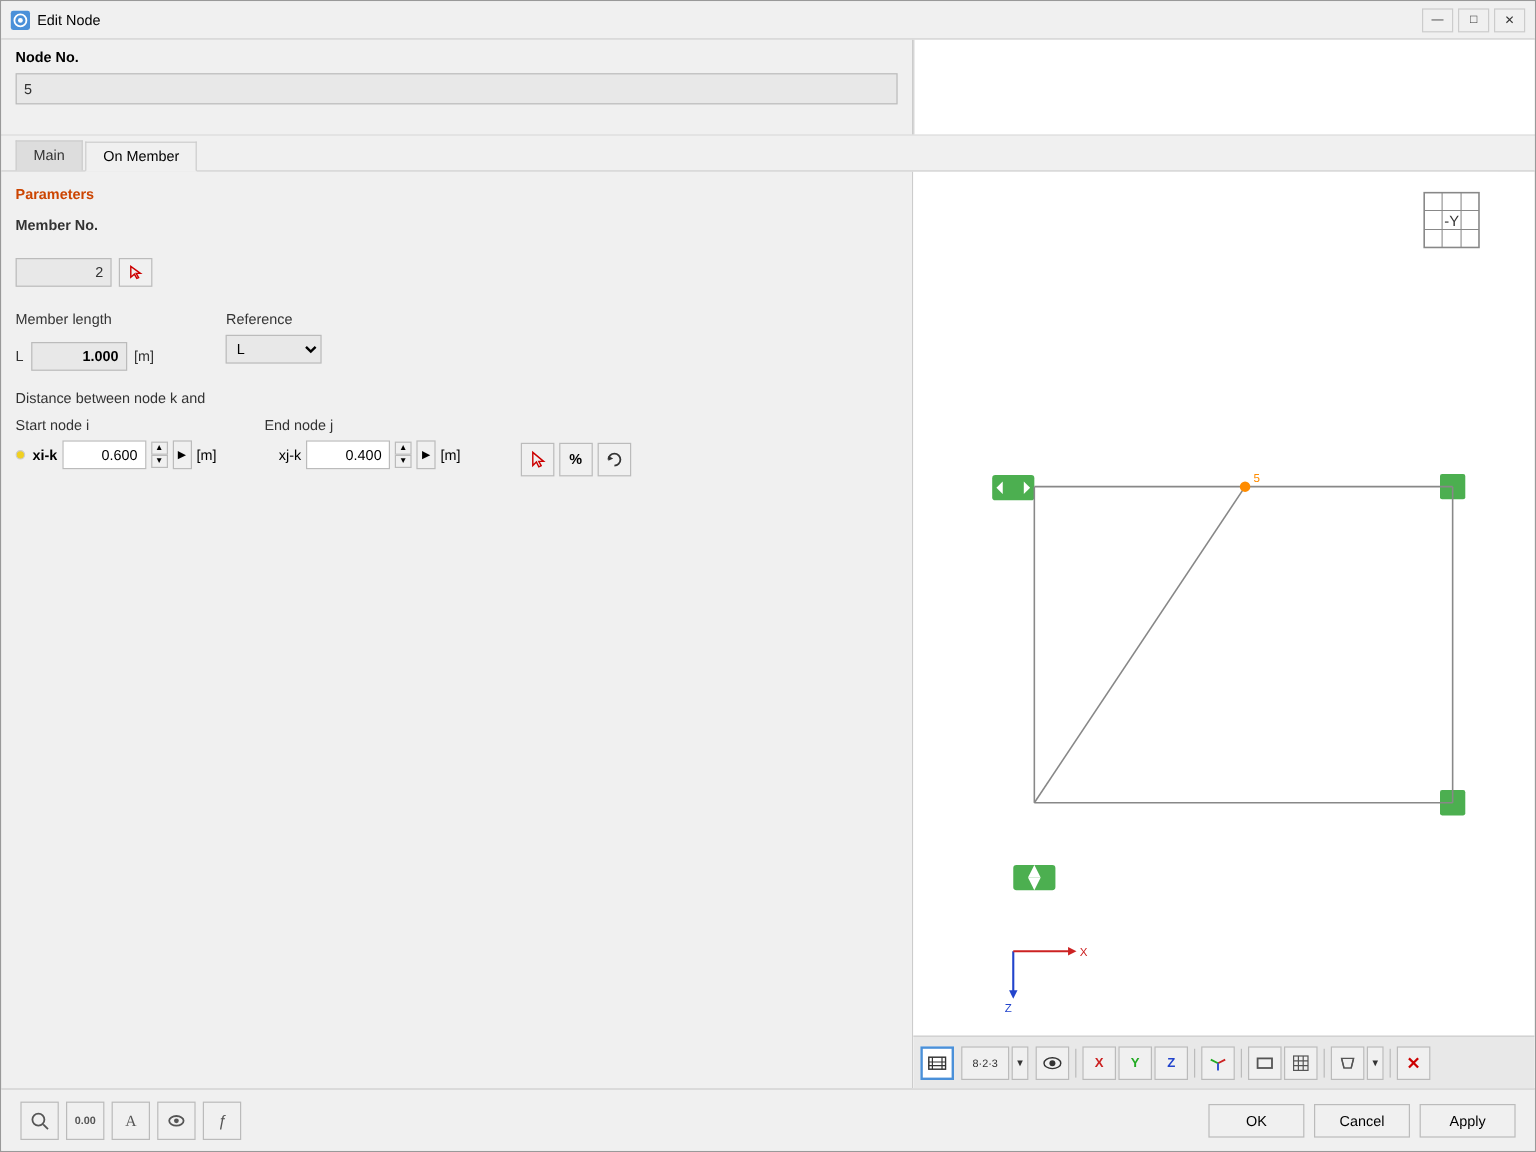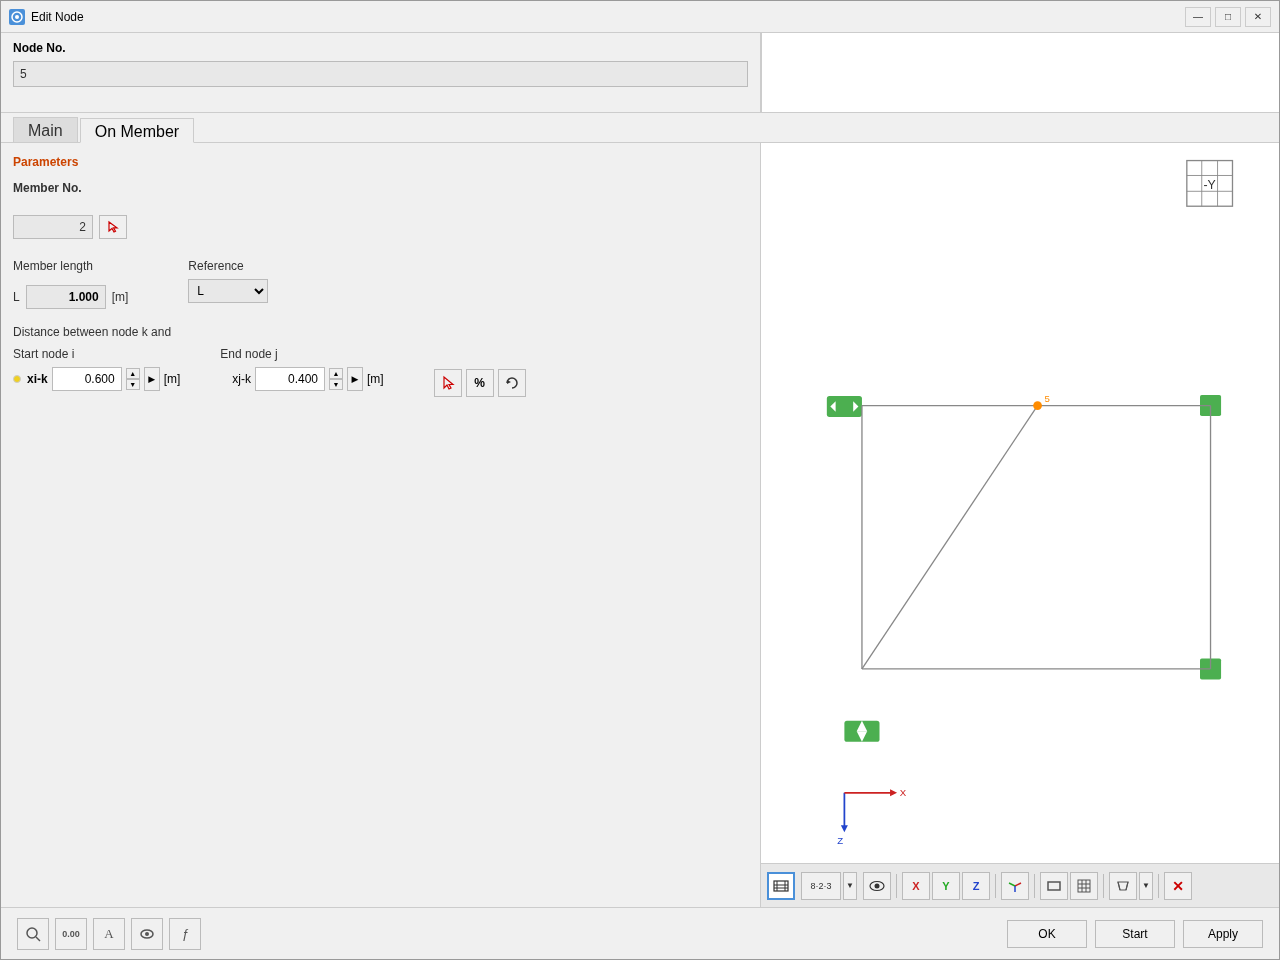--- a/index.html
+++ b/index.html
@@ -124,21 +124,21 @@
       padding-top: 4px;
       padding-left: 12px;
       gap: 0;
     }
 
     .tab {
       padding: 4px 14px;
       border: 1px solid #ccc;
       background: #ddd;
       cursor: pointer;
-      font-size: 16px;
+      font-size: 12px;
       border-bottom: none;
       color: #333;
       margin-right: 2px;
     }
 
     .tab.active {
       background: #f0f0f0;
       color: #000;
       font-weight: normal;
       border-bottom: 1px solid #f0f0f0;
@@ -742,17 +742,17 @@
       <button class="action-tool-btn">
         <svg width="16" height="16" viewBox="0 0 16 16">
           <ellipse cx="8" cy="8" rx="6" ry="4" fill="none" stroke="#555" stroke-width="1.5"></ellipse>
           <circle cx="8" cy="8" r="2" fill="#555"></circle>
         </svg>
       </button>
       <button class="action-tool-btn" style="font-size:13px; color:#555; font-style:italic;">ƒ</button>
     </div>
     <div class="action-right">
       <button class="dialog-btn">OK</button>
-      <button class="dialog-btn">Start</button>
+      <button class="dialog-btn">Cancel</button>
       <button class="dialog-btn">Apply</button>
     </div>
   </div>
 </div>
 
 </body></html>

